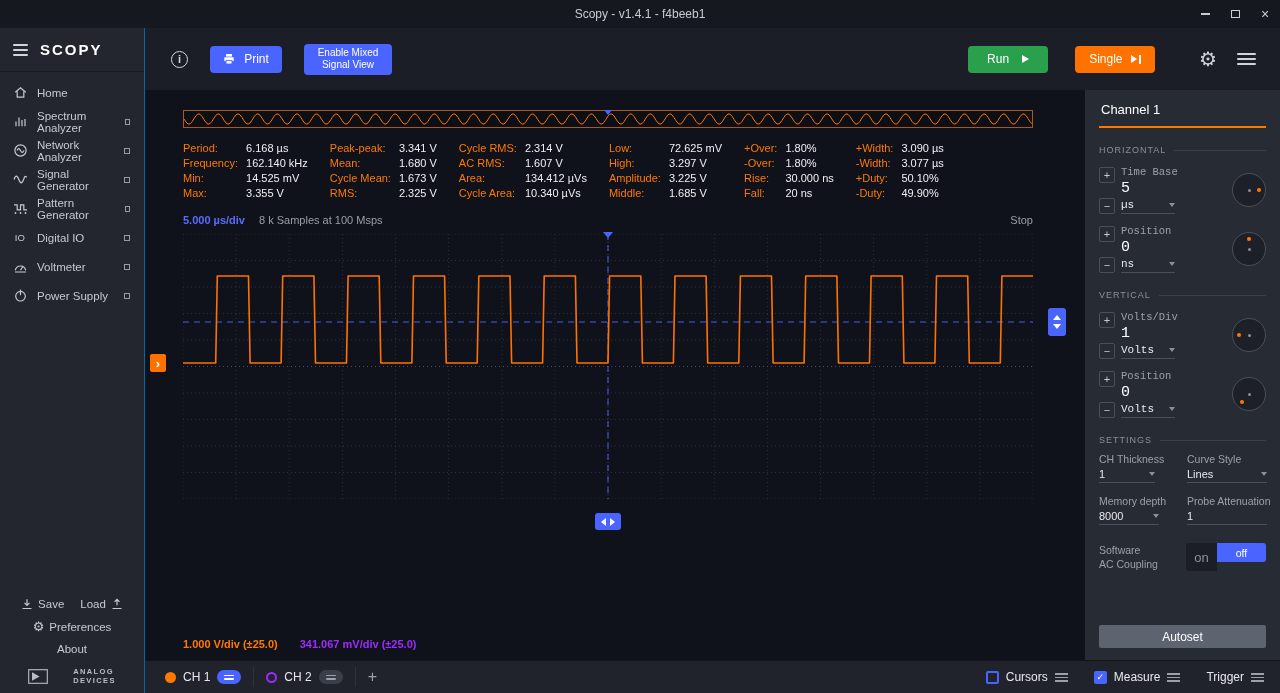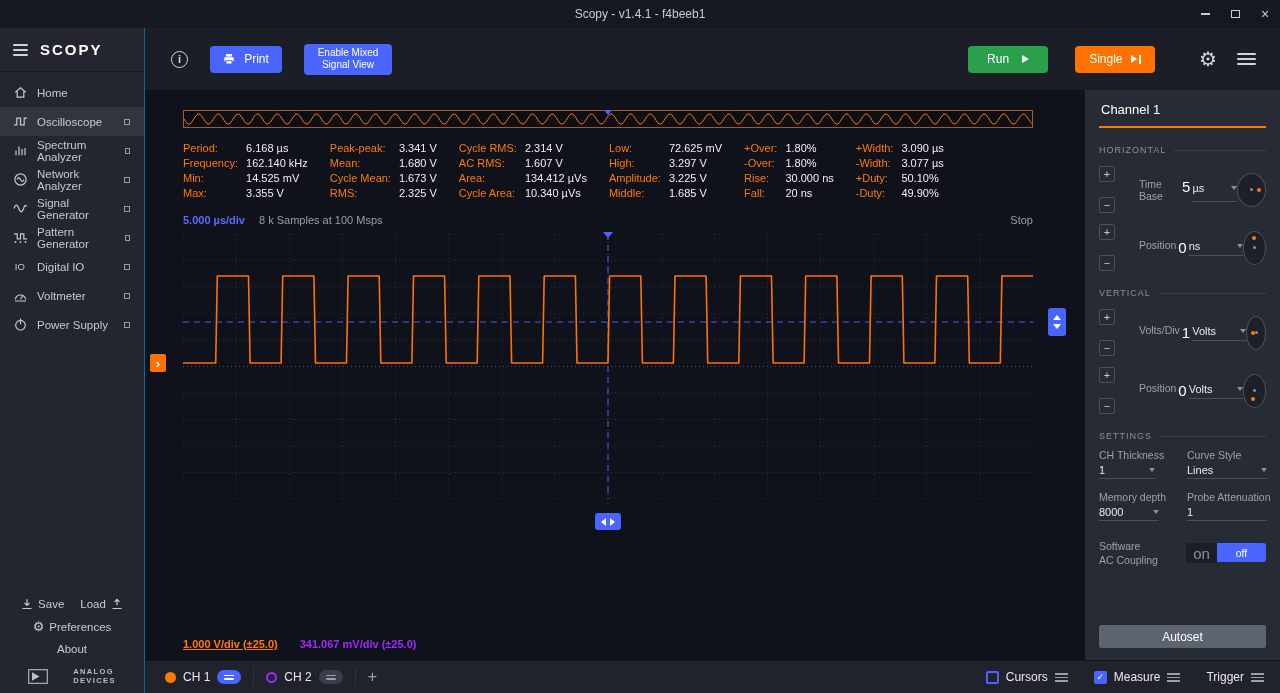--- a/index.html
+++ b/index.html
@@ -77,52 +77,52 @@
   .trig-top-marker { position:absolute; left:420px; top:-2px; width:0; height:0; border-left:5px solid transparent; border-right:5px solid transparent; border-top:6px solid #4a64ff; }
   .ch-handle { position:absolute; left:-33px; top:120px; width:16px; height:18px; background:#ff7200; border-radius:2px; color:#fff; font-size:13px; font-weight:bold; display:flex; align-items:center; justify-content:center; cursor:grab; }
   .trig-level-handle { position:absolute; right:-33px; top:74px; width:18px; height:28px; background:#4a64ff; border-radius:3px; display:flex; flex-direction:column; align-items:center; justify-content:center; gap:4px; cursor:grab; }
   .tri-up { width:0; height:0; border-left:4px solid transparent; border-right:4px solid transparent; border-bottom:5px solid #fff; }
   .tri-down { width:0; height:0; border-left:4px solid transparent; border-right:4px solid transparent; border-top:5px solid #fff; }
   .trig-pos-handle { position:absolute; left:412px; top:279px; width:26px; height:17px; background:#4a64ff; border-radius:3px; display:flex; align-items:center; justify-content:center; gap:4px; cursor:grab; }
   .tri-left { width:0; height:0; border-top:4px solid transparent; border-bottom:4px solid transparent; border-right:5px solid #fff; }
   .tri-right { width:0; height:0; border-top:4px solid transparent; border-bottom:4px solid transparent; border-left:5px solid #fff; }
 
   .scale-labels { position:absolute; left:38px; bottom:10px; font-size:11px; font-weight:bold; display:flex; gap:22px; }
-  .scale-ch1 { color:#ff7900;text-decoration:underline; }
+  .scale-ch1 { color:#ff7900; }
   .scale-ch2 { color:#9d2bfe; }
 
   
   .right-panel { width:195px; background:#272b34; display:flex; flex-direction:column; padding:10px 14px 12px; }
   .panel-title { color:#fff; font-size:13px; padding:2px 0 9px 2px; cursor:pointer; }
   .panel-underline { height:2px; background:#ff7900; }
   .section-head { display:flex; align-items:center; gap:8px; margin-top:17px; color:#8b8f99; font-size:9px; letter-spacing:1px; }
   .section-head i { flex:1; border-top:1px solid #3c4049; }
   .control { display:flex; align-items:center; margin-top:11px; }
   .pm { display:flex; flex-direction:column; gap:15px; }
   .pm-btn { width:16px; height:16px; background:none; border:1px solid #4a4f5a; color:#c6c9d1; font-size:11px; border-radius:2px; display:flex; align-items:center; justify-content:center; padding:0; cursor:pointer; font-family:inherit; }
-  .ctl-mid { margin-left:24px; display:flex; flex-direction:row; gap:2px; }
+  .ctl-mid { margin-left:6px; display:flex; flex-direction:column; gap:2px;font-family:Liberation Mono, monospace; }
   .ctl-label { color:#9ba0aa; font-size:10.5px; }
   .ctl-value { color:#fff; font-size:15px; }
   .unit-dd { display:flex; align-items:center; width:54px; border-bottom:1px solid #4a4f5a; color:#e8e9ec; font-size:11px; padding-bottom:2px; cursor:pointer; }
   .chev { margin-left:auto; width:0; height:0; border-left:3.5px solid transparent; border-right:3.5px solid transparent; border-top:4px solid #8b8f99; }
   .knob { margin-left:auto; width:34px; height:34px; border-radius:50%; background:#1d2028; border:1px solid #4a4f5a; position:relative; cursor:grab; }
   .knob::after { content:''; position:absolute; left:50%; top:50%; width:3px; height:3px; margin:-1.5px 0 0 -1.5px; background:#8b8f99; border-radius:50%; }
   .kdot { position:absolute; width:4px; height:4px; background:#ff7900; border-radius:50%; }
   .kdot.e { right:4px; top:50%; margin-top:-2px; }
   .kdot.n { top:4px; left:50%; margin-left:-2px; }
   .kdot.w { left:4px; top:50%; margin-top:-2px; }
   .kdot.sw { left:7px; bottom:6px; }
   .settings-grid { display:grid; grid-template-columns:80px 86px; column-gap:8px; row-gap:3px; margin-top:8px; }
   .sg-label { color:#9ba0aa; font-size:10.5px; margin-top:9px; }
   .w56 { width:56px; } .w80 { width:80px; } .w60 { width:60px; }
   .probe-val { width:80px; border-bottom:1px solid #4a4f5a; color:#e8e9ec; font-size:11px; padding-bottom:2px; cursor:text; }
   .ac-row { display:flex; align-items:center; margin-top:18px; }
   .ac-label { color:#9ba0aa; font-size:10.5px; line-height:1.35; }
   .toggle { margin-left:auto; display:flex; }
-  .t-on { width:31px; height:20px; background:#1b1e26; color:#8b8f99; font-size:15px; display:flex; align-items:center; justify-content:center; border-radius:3px 0 0 3px; cursor:pointer; }
+  .t-on { width:31px; height:28px; background:#1b1e26; color:#8b8f99; font-size:13px; display:flex; align-items:center; justify-content:center; border-radius:3px 0 0 3px; cursor:pointer; }
   .t-off { width:49px; height:19px; background:#4a64ff; color:#fff; font-size:10.5px; display:flex; align-items:center; justify-content:center; border-radius:0 3px 3px 0; cursor:pointer; }
   .autoset { margin-top:auto; height:23px; background:#5e646f; border:none; border-radius:2px; color:#fff; font-size:12px; font-family:inherit; cursor:pointer; }
 
   
   .bottombar { height:33px; background:#20232c; display:flex; align-items:center; padding:0 16px 0 8px; border-top:1px solid #121319; }
   .ch-group { display:flex; align-items:center; gap:7px; padding:0 12px; cursor:pointer; border-right:1px solid #2e323c; height:20px; }
   .ch-dot-1 { width:11px; height:11px; border-radius:50%; background:#ff7900; }
   .ch-dot-2 { width:11px; height:11px; border-radius:50%; border:2px solid #9d2bfe; background:transparent; }
   .ch-label { color:#e8e9ec; font-size:12px; }
   .ch-pill { width:24px; height:14px; border-radius:7px; display:flex; flex-direction:column; align-items:center; justify-content:center; gap:2px; cursor:pointer; }
@@ -166,29 +166,20 @@
         <div class="logo">SCOPY</div>
       </div>
       <nav class="menu" id="sidebar-menu">
           <div class="menu-item">
             <span class="mi-icon">
               <svg viewBox="0 0 15 15">
                 <path d="M2.3 7.3 7.5 2.7l5.2 4.6M4.2 6.6V12.2h6.6V6.6"></path>
               </svg>
             </span>
             <span class="mi-label">Home</span>
-          </div>
-          <div class="menu-item active">
-            <span class="mi-icon">
-              <svg viewBox="0 0 15 15">
-                <path d="M1 10.8h2.8V4.2h3.7v6.6h3.7V4.2H14"></path>
-              </svg>
-            </span>
-            <span class="mi-label">Oscilloscope</span>
-            <span class="detach"></span>
           </div>
           <div class="menu-item">
             <span class="mi-icon">
               <svg viewBox="0 0 15 15" stroke-width="1.5">
                 <path d="M3 12.2V7.6M6 12.2V3.4M9 12.2V6M12 12.2V5"></path>
               </svg>
             </span>
             <span class="mi-label">Spectrum Analyzer</span>
             <span class="detach"></span>
           </div>

